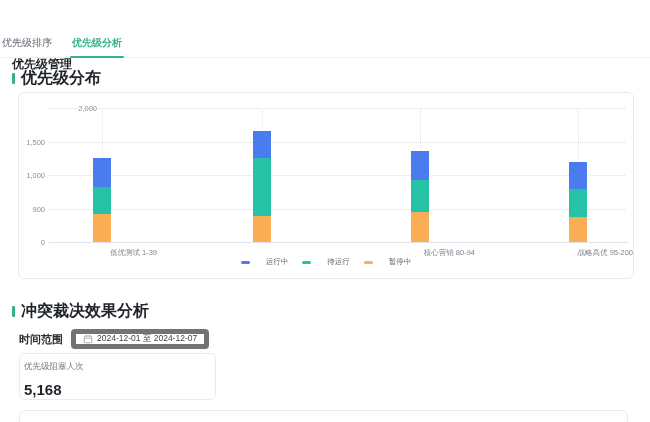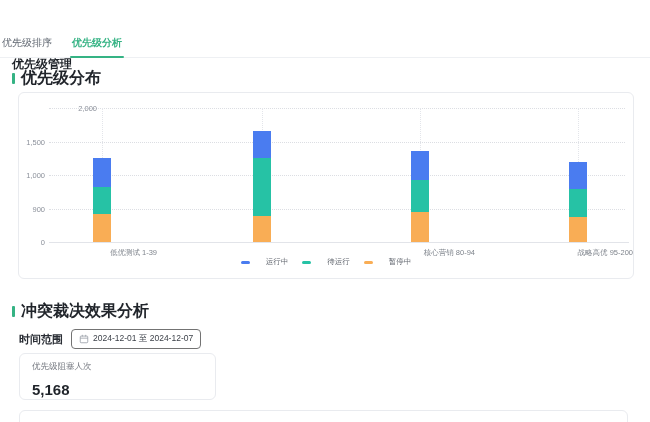--- a/index.html
+++ b/index.html
@@ -56,30 +56,30 @@
   .legend { position: absolute; left: 0; top: 164px; width: 100%;
     display: flex; justify-content: center; gap: 14px; align-items: center; }
   .legend-item { display: flex; align-items: center; gap: 16px; cursor: pointer; }
   .legend-swatch { width: 9px; height: 3px; border-radius: 1.5px; }
   .legend-label { font-size: 7.5px; color: #62676f; }
 
   .time-row { position: absolute; left: 19px; top: 329px; height: 20px;
     display: flex; align-items: center; gap: 8px; }
   .time-label { font-size: 11px; font-weight: bold; color: #2a2e35; }
   .time-input {
-    height: 20px; border: 1px solid #737373; border-radius: 4px;
+    height: 20px; border: 5px solid #737373; border-radius: 4px;
     display: flex; align-items: center; gap: 4px; padding: 0 7px;
     cursor: pointer; background: #fff;
   }
   .time-input span { font-size: 8.5px; color: #3a3f47; white-space: nowrap; }
 
   .metric-card {
     position: absolute; left: 19px; top: 353px; width: 197px; height: 47px;
     border: 1px solid #e9ebef; border-radius: 6px; background: #fff;
-    padding: 7px 12px;
+    padding: 7px 4px;
   }
   .metric-label { font-size: 8.5px; color: #73777f; }
   .metric-value { font-size: 15px; font-weight: bold; color: #1f2329; margin-top: 8px; }
 
   .partial-card {
     position: absolute; left: 19px; top: 410px; width: 609px; height: 30px;
     border: 1px solid #e9ebef; border-radius: 6px; background: #fff;
   }
 </style>
 </head>

